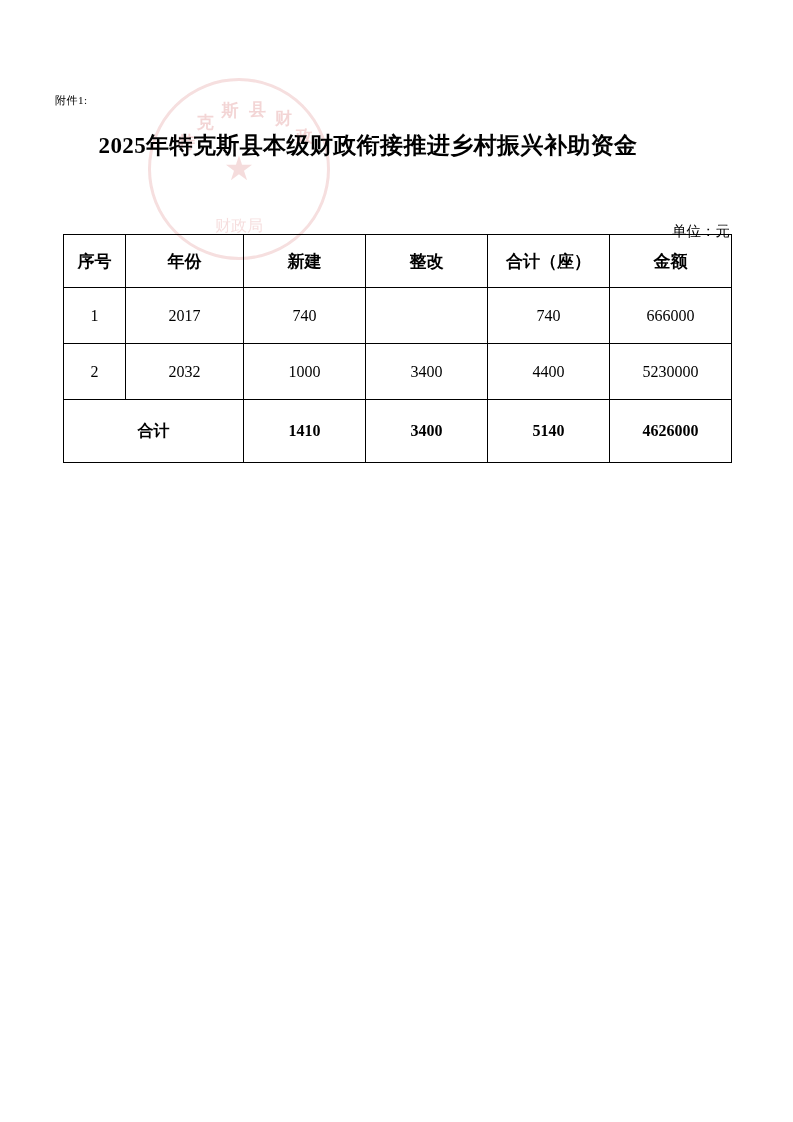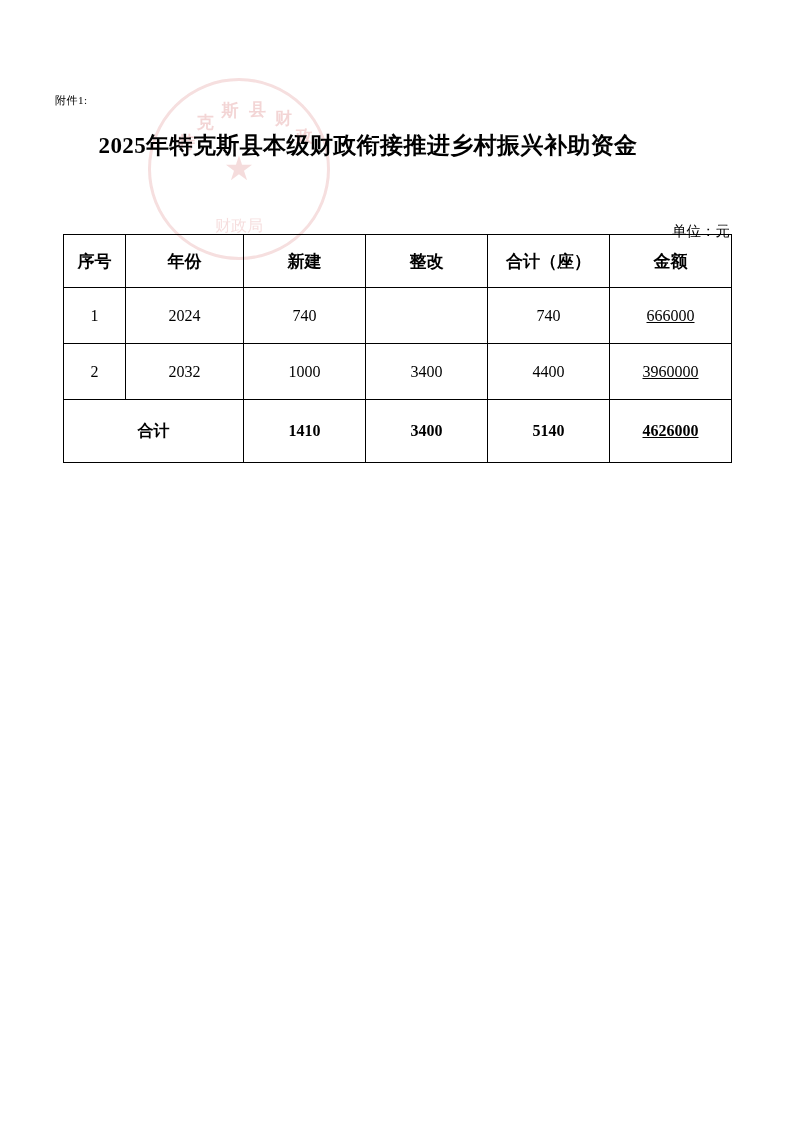--- a/index.html
+++ b/index.html
@@ -130,21 +130,20 @@
     height: 55px;
     font-weight: normal;
   }
   table.budget tbody tr.total-row td {
     height: 62px;
     font-weight: bold;
     text-align: center;
   }
   td.amount, th.amount {
     font-weight: bold;
-    text-decoration: underline;
   }
   .col-seq   { width: 62px; }
   .col-year  { width: 118px; }
   .col-new   { width: 122px; }
   .col-fix   { width: 122px; }
   .col-sum   { width: 122px; }
   .col-amt   { width: 122px; }
 </style>
 </head>
 <body>
@@ -187,33 +186,33 @@
         <th>年份</th>
         <th>新建</th>
         <th>整改</th>
         <th>合计（座）</th>
         <th>金额</th>
       </tr>
     </thead>
     <tbody>
       <tr>
         <td>1</td>
-        <td>2024</td>
+        <td>2017</td>
         <td>740</td>
         <td></td>
         <td>740</td>
         <td class="amount">666000</td>
       </tr>
       <tr>
         <td>2</td>
         <td>2032</td>
         <td>1000</td>
         <td>3400</td>
         <td>4400</td>
-        <td class="amount">3960000</td>
+        <td class="amount">5230000</td>
       </tr>
       <tr class="total-row">
         <td colspan="2">合计</td>
         <td>1410</td>
         <td>3400</td>
         <td>5140</td>
         <td class="amount">4626000</td>
       </tr>
     </tbody>
   </table>

